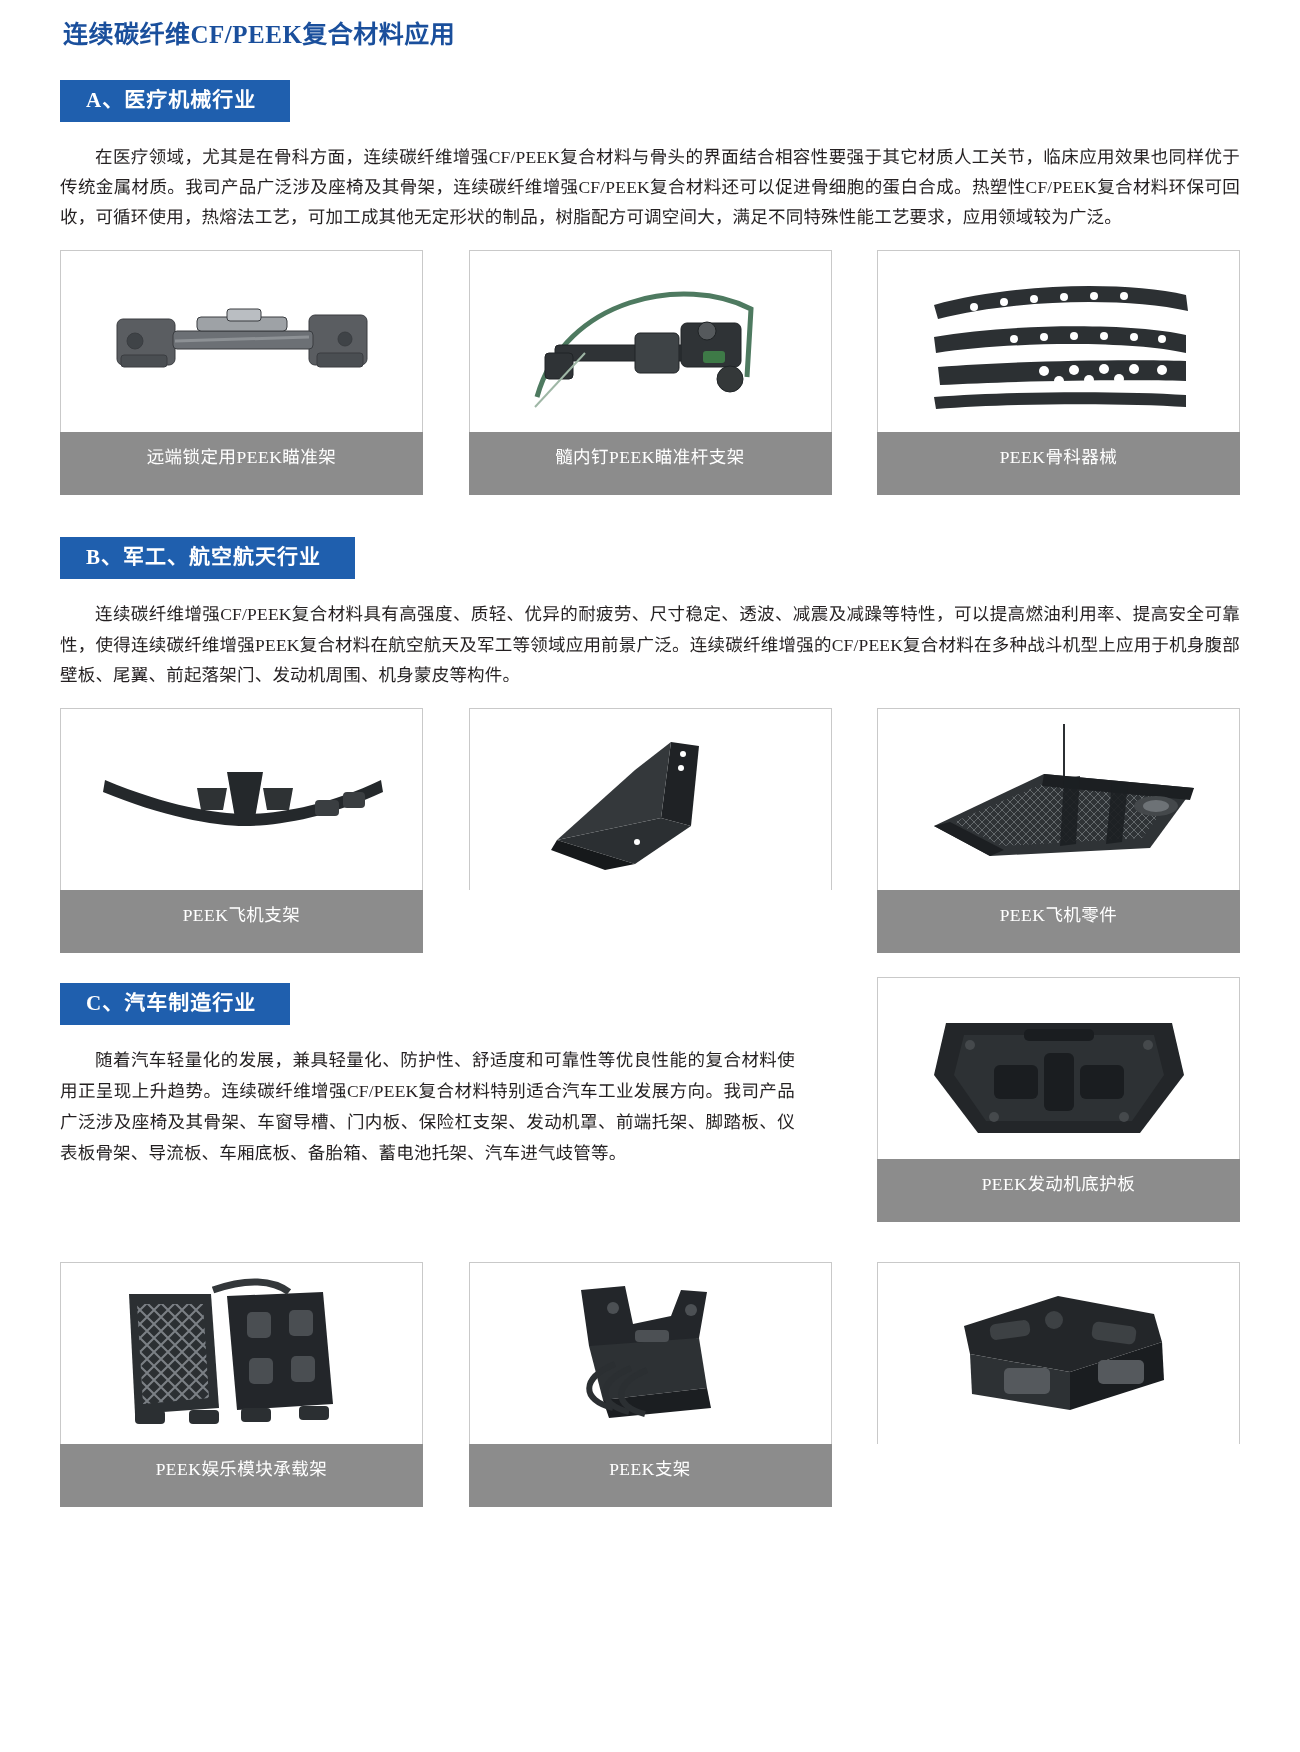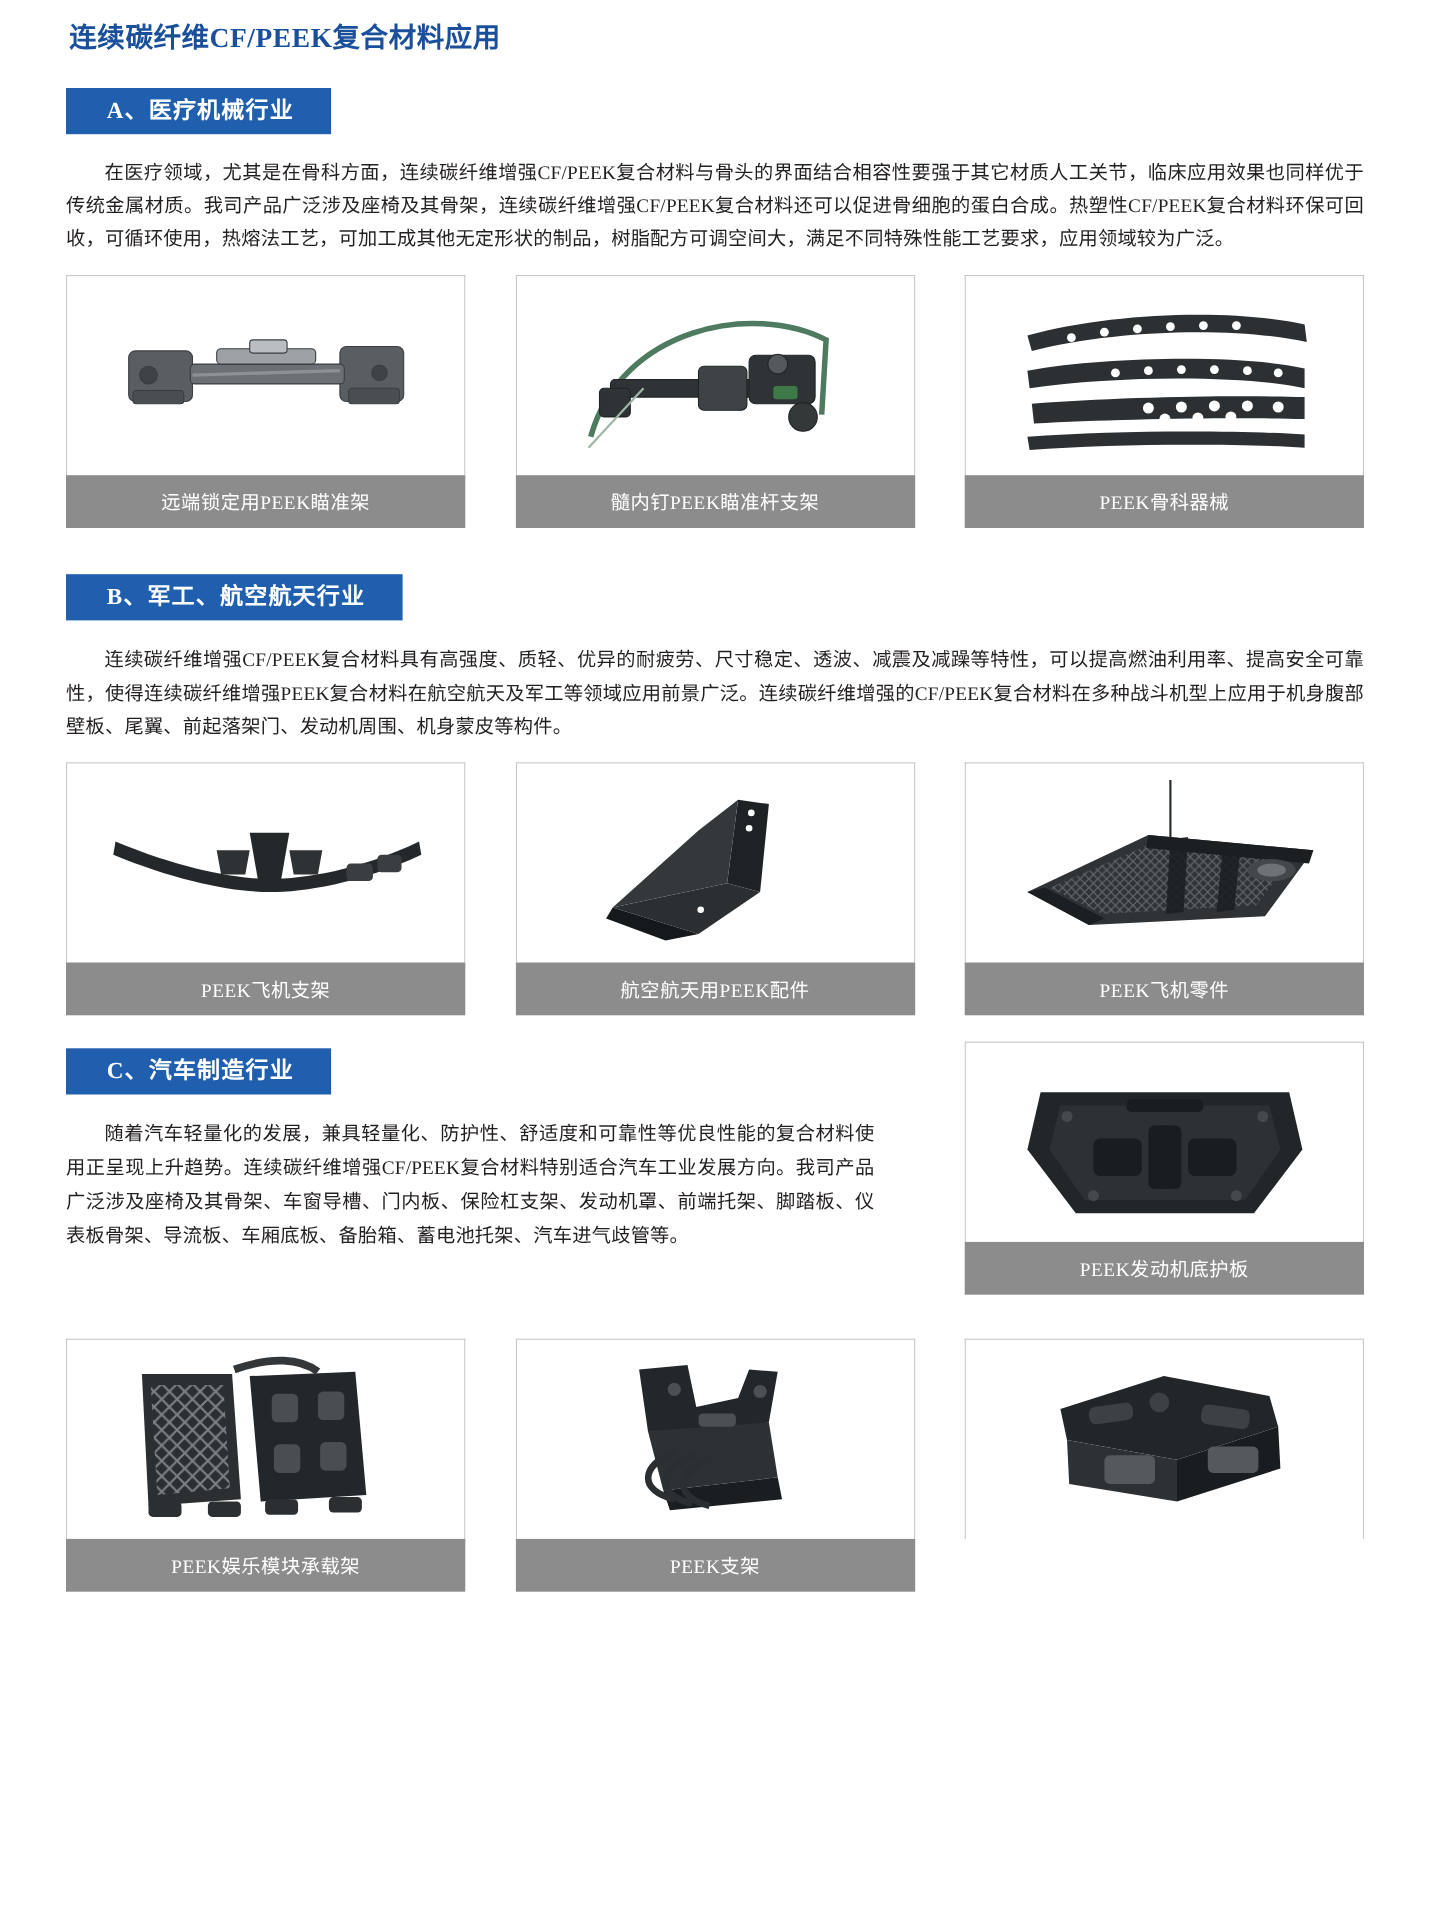--- a/index.html
+++ b/index.html
@@ -35,21 +35,21 @@
   }
 
   
   .section-head {
     display: inline-block;
     background: #1f5fae;
     color: #ffffff;
     font-size: 21px;
     font-weight: bold;
     letter-spacing: 1px;
-    padding: 9px 34px 10px 37px;
+    padding: 9px 34px 10px 26px;
     margin-top: 24px;
     margin-bottom: 14px;
     line-height: 1.1;
   }
   .section-head.b { margin-top: 42px; }
   .section-head.c { margin-top: 30px; }
 
   
   p.body-text {
     font-size: 17.5px;
@@ -82,21 +82,21 @@
     justify-content: center;
     overflow: hidden;
     box-sizing: border-box;
   }
   .card .thumb svg { display: block; }
   .card .caption {
     background: #8c8c8c;
     color: #ffffff;
     font-size: 17.5px;
     text-align: center;
-    padding: 11px 4px 12px 4px;
+    padding: 11px 4px 27px 4px;
     letter-spacing: 0.5px;
   }
 
   
   .c-wrap {
     display: flex;
     justify-content: space-between;
     align-items: flex-start;
   }
   .c-left { width: 735px; }
@@ -248,21 +248,20 @@
             <path d="M72 126 L150 150 L120 156 L66 136 Z" fill="#16191b"></path>
             <path d="M186 28 L176 104 L72 126 L150 56 Z" fill="#34383b"></path>
           </g>
           <g fill="#ffffff">
             <circle cx="198" cy="40" r="3"></circle>
               <circle cx="196" cy="54" r="3"></circle>
             <circle cx="152" cy="128" r="3"></circle>
           </g>
         </svg>
       </div>
-      <div class="caption">航空航天用PEEK配件</div>
     </div>
 
     <div class="card">
       <div class="thumb">
         <svg width="330" height="170" viewBox="0 0 330 170">
           <rect x="0" y="0" width="330" height="170" fill="#ffffff"></rect>
           <defs>
             <pattern id="mesh" width="8" height="8" patternUnits="userSpaceOnUse">
               <path d="M0 4 L4 0 L8 4 L4 8 Z" fill="none" stroke="#6d7276" stroke-width="1"></path>
             </pattern>

